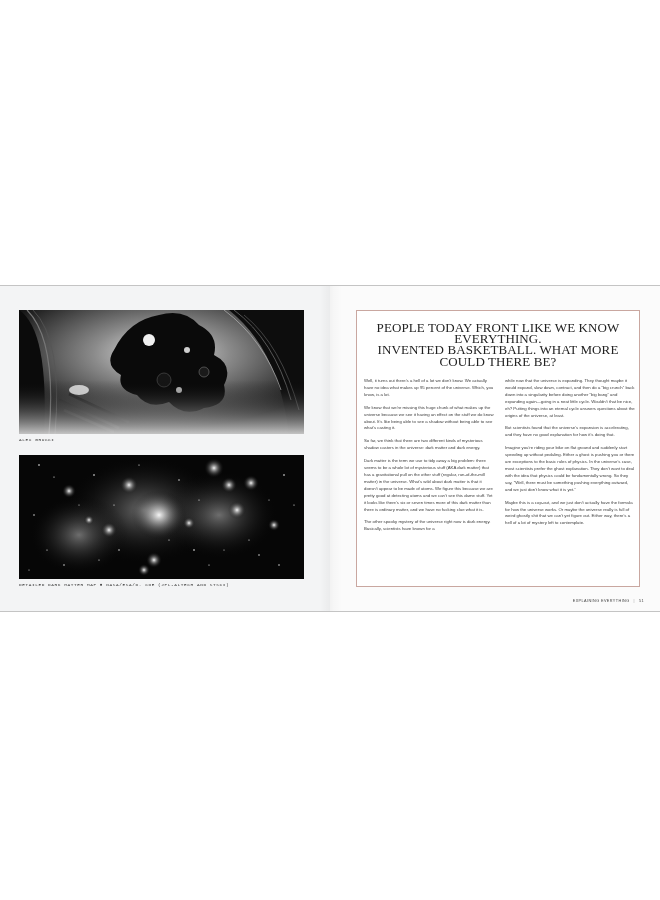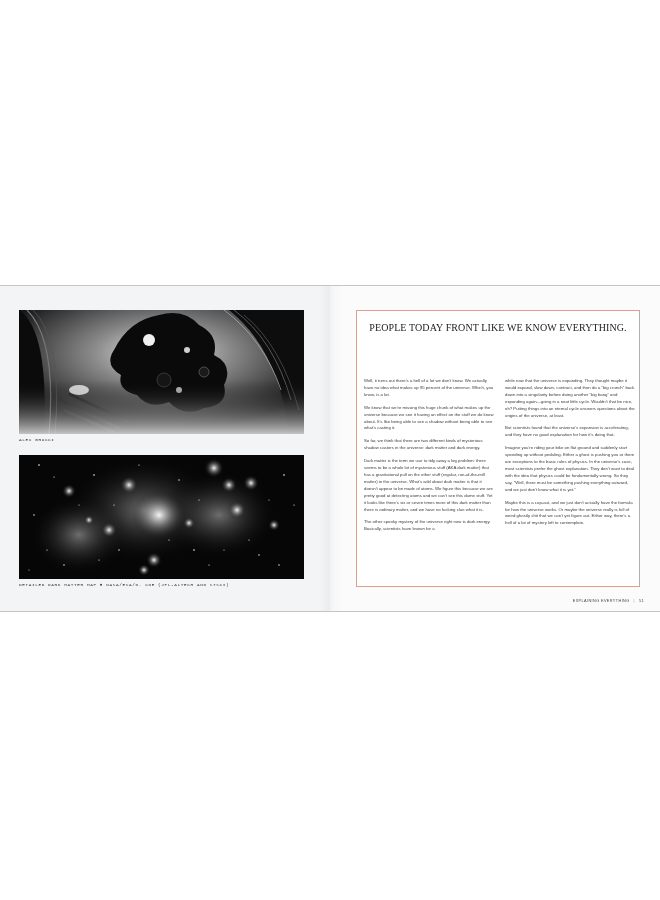--- a/index.html
+++ b/index.html
@@ -40,21 +40,21 @@
     .caption-top { top: 151px; }
     .caption-bottom { top: 296px; }
 
     .frame {
       position: absolute; left: 356px; top: 310px; width: 284px; height: 277px;
       border: 1px solid #c9a7a0; box-sizing: border-box; background: #ffffff;
     }
     .pull-quote {
       position: absolute; left: 10px; right: 10px; top: 11px;
       text-align: center;
-      font-family: "Liberation Serif", serif; font-size: 10px; line-height: 11.2px;
+      font-family: "Liberation Serif", serif; font-size: 13px; line-height: 11.2px;
       color: #222; text-transform: uppercase; letter-spacing: 0.1px;
     }
     .pull-quote span { display: block; }
     .col {
       position: absolute; top: 67px; width: 130px;
       font-family: "Liberation Sans", sans-serif; font-size: 4.3px; line-height: 6.9px;
       color: #3a3a3a;
     }
     .col-left { left: 7px; }
     .col-right { left: 148px; }
@@ -166,20 +166,21 @@
     <div class="caption caption-bottom">DETAILED DARK MATTER MAP ● NASA/ESA/D. COE (JPL-ALTECH AND STSCI)</div>
   </div>
 
   <div class="page-right"></div>
   <div class="spine"></div>
 </div>
 
 <div class="frame">
   <div class="pull-quote">
     <span>PEOPLE TODAY FRONT LIKE WE KNOW EVERYTHING.</span>
+    <span>INVENTED BASKETBALL. WHAT MORE COULD THERE BE?</span>
   </div>
   <div class="col col-left">
     <p>Well, it turns out there's a hell of a lot we don't know. We actually have no idea what makes up 95 percent of the universe. Which, you know, is a lot.</p>
     <p>We know that we're missing this huge chunk of what makes up the universe because we see it having an effect on the stuff we do know about. It's like being able to see a shadow without being able to see what's casting it.</p>
     <p>So far, we think that there are two different kinds of mysterious shadow casters in the universe: dark matter and dark energy.</p>
     <p>Dark matter is the term we use to tidy away a big problem: there seems to be a whole lot of mysterious stuff (AKA dark matter) that has a gravitational pull on the other stuff (regular, run-of-the-mill matter) in the universe. What's wild about dark matter is that it doesn't appear to be made of atoms. We figure this because we are pretty good at detecting atoms and we can't see this dame stuff. Yet it looks like there's six or seven times more of this dark matter than there is ordinary matter, and we have no fucking clue what it is.</p>
     <p>The other spooky mystery of the universe right now is dark energy. Basically, scientists have known for a</p>
   </div>
   <div class="col col-right">
     <p>while now that the universe is expanding. They thought maybe it would expand, slow down, contract, and then do a “big crunch” back down into a singularity before doing another “big bang” and expanding again—going in a neat little cycle. Wouldn't that be nice, eh? Putting things into an eternal cycle answers questions about the origins of the universe, at least.</p>

